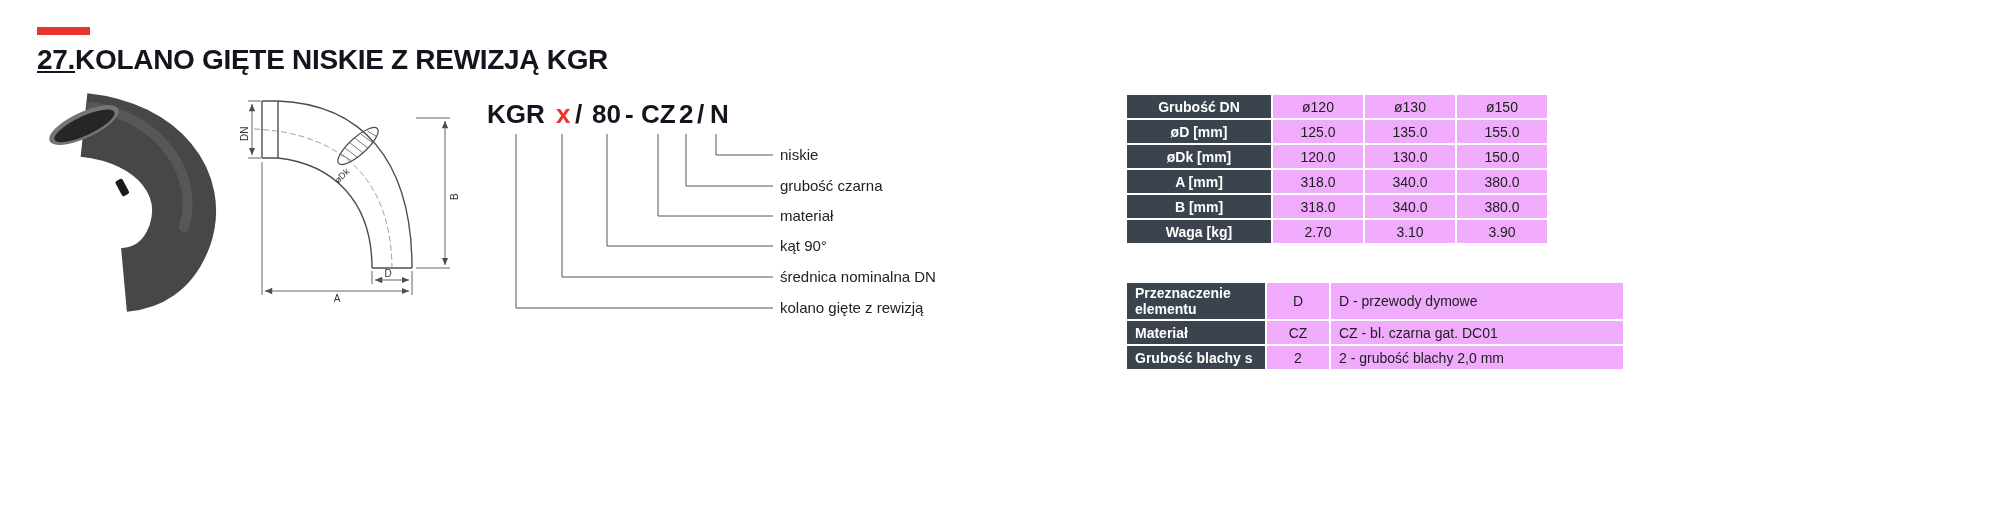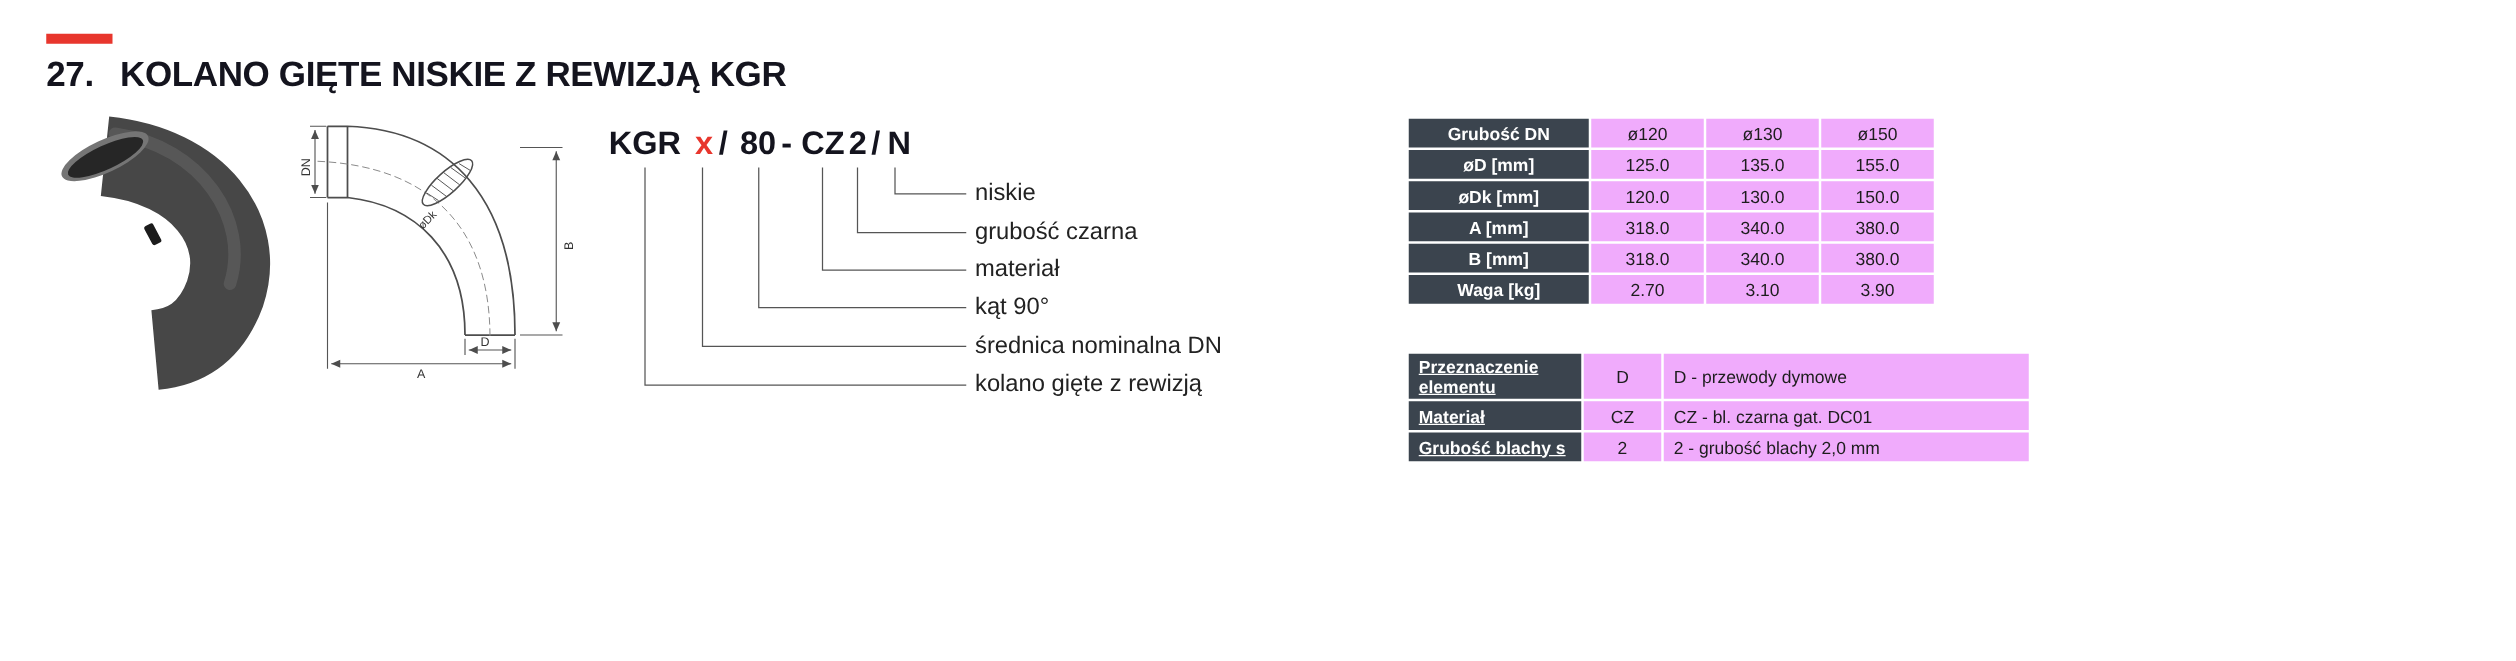--- a/index.html
+++ b/index.html
@@ -1,39 +1,39 @@
 <!DOCTYPE html>
 <html><head>
 <meta charset="utf-8">
 <style>
   html,body{margin:0;padding:0;background:#ffffff;}
   .page{position:relative;width:2013px;height:529px;background:#ffffff;overflow:hidden;
         font-family:"Liberation Sans",sans-serif;color:#1d1d1d;}
   .accent-bar{position:absolute;left:37px;top:27px;width:53px;height:8px;background:#e8362d;}
   .page-title{position:absolute;left:37px;top:44px;font-size:28px;font-weight:bold;
               color:#14141e;letter-spacing:-0.3px;white-space:nowrap;}
-  .page-title .num{margin-right:21px;}
+  .page-title .num{margin-right:0;text-decoration:underline;}
   
   .code-token{position:absolute;top:99px;font-size:26px;font-weight:bold;color:#14141e;white-space:nowrap;}
   .code-token.red{color:#e8362d;}
   
-  .code-label{position:absolute;left:780px;font-size:19px;color:#222;white-space:nowrap;line-height:18px;}
+  .code-label{position:absolute;left:780px;font-size:15px;color:#222;white-space:nowrap;line-height:18px;}
   
   .connectors{position:absolute;left:490px;top:130px;}
   
   table{border-collapse:separate;border-spacing:2px;font-size:14px;}
   .spec-table{position:absolute;left:1125px;top:93px;}
   .info-table{position:absolute;left:1125px;top:281px;}
   td.dark{background:#3b444e;color:#ffffff;font-weight:bold;}
   td.light{background:#f0abfc;color:#1d1d1d;}
   .spec-table td{height:23px;text-align:center;padding:0 6px;}
   .spec-table td.dark{width:132px;}
   .spec-table td.light{width:78px;}
   .info-table td{height:23px;padding:0 8px;}
-  .info-table td.dark{width:122px;text-align:left;line-height:16px;text-decoration:underline;}
+  .info-table td.dark{width:122px;text-align:left;line-height:16px;}
   .info-table td.code-col{width:46px;text-align:center;}
   .info-table td.desc-col{width:276px;text-align:left;}
   .drawing-svg{position:absolute;left:240px;top:88px;}
   .photo-svg{position:absolute;left:22px;top:85px;}
   svg text{font-family:"Liberation Sans",sans-serif;}
 </style>
 </head>
 <body>
 
 <div class="page">

